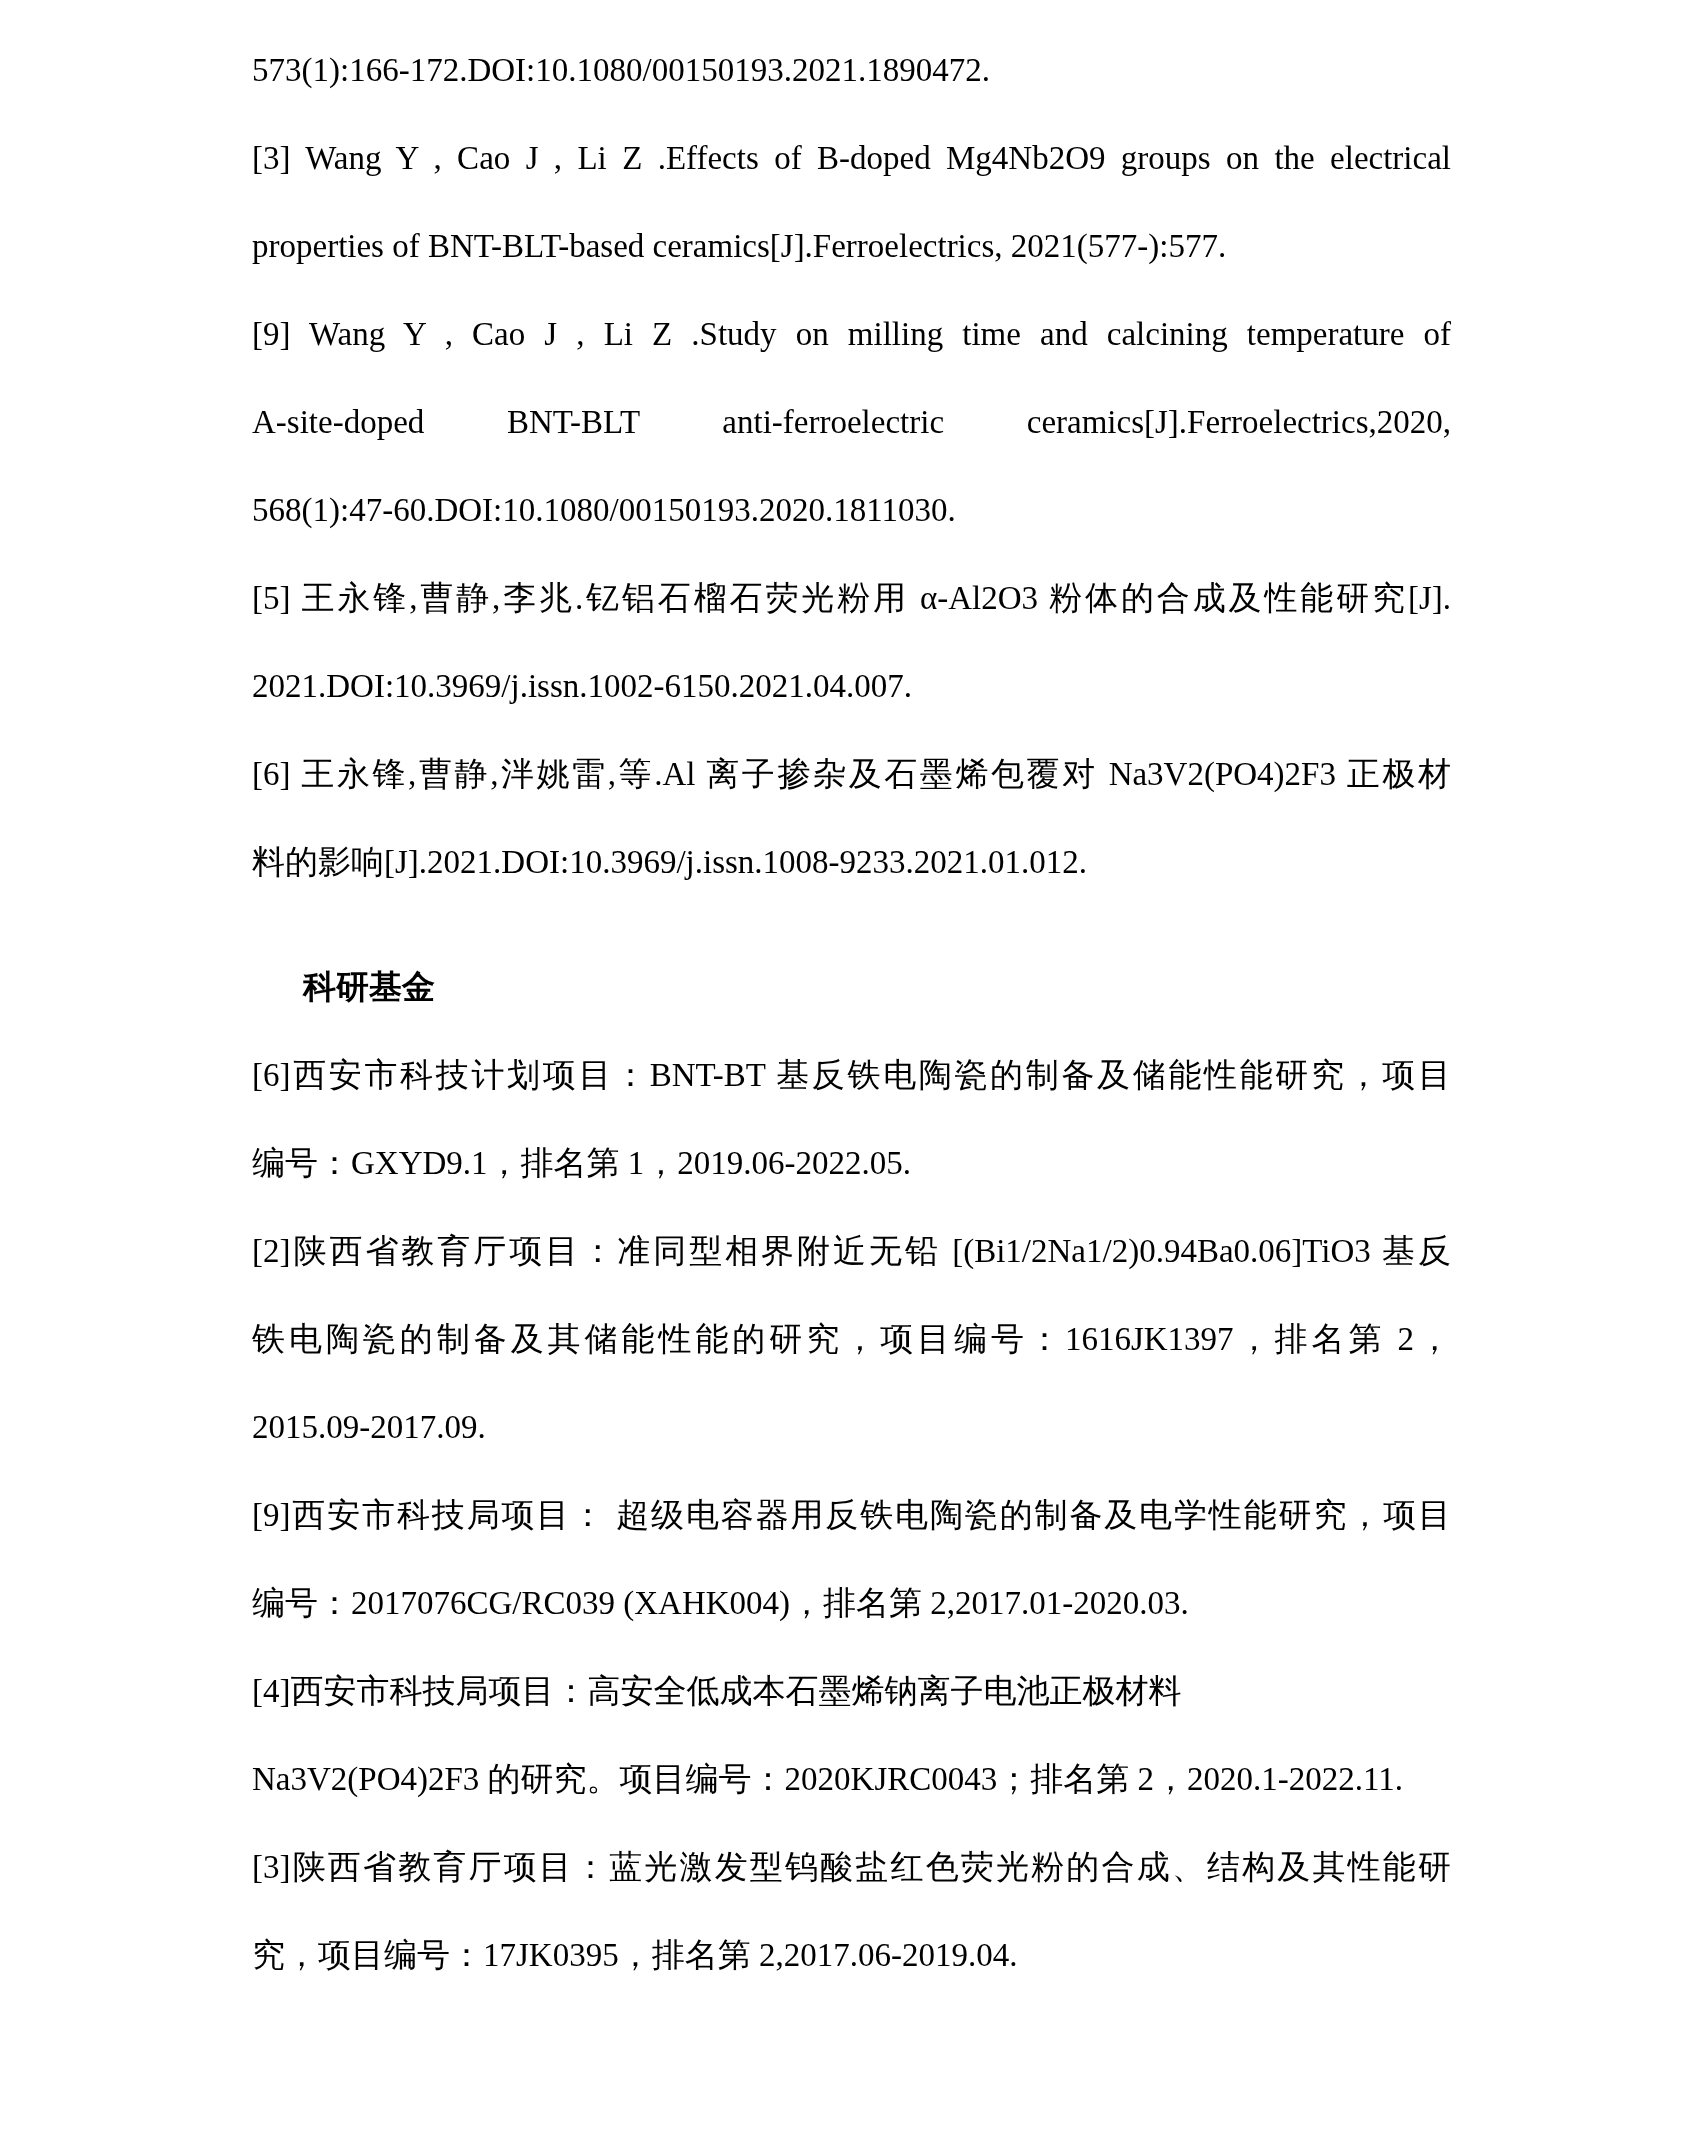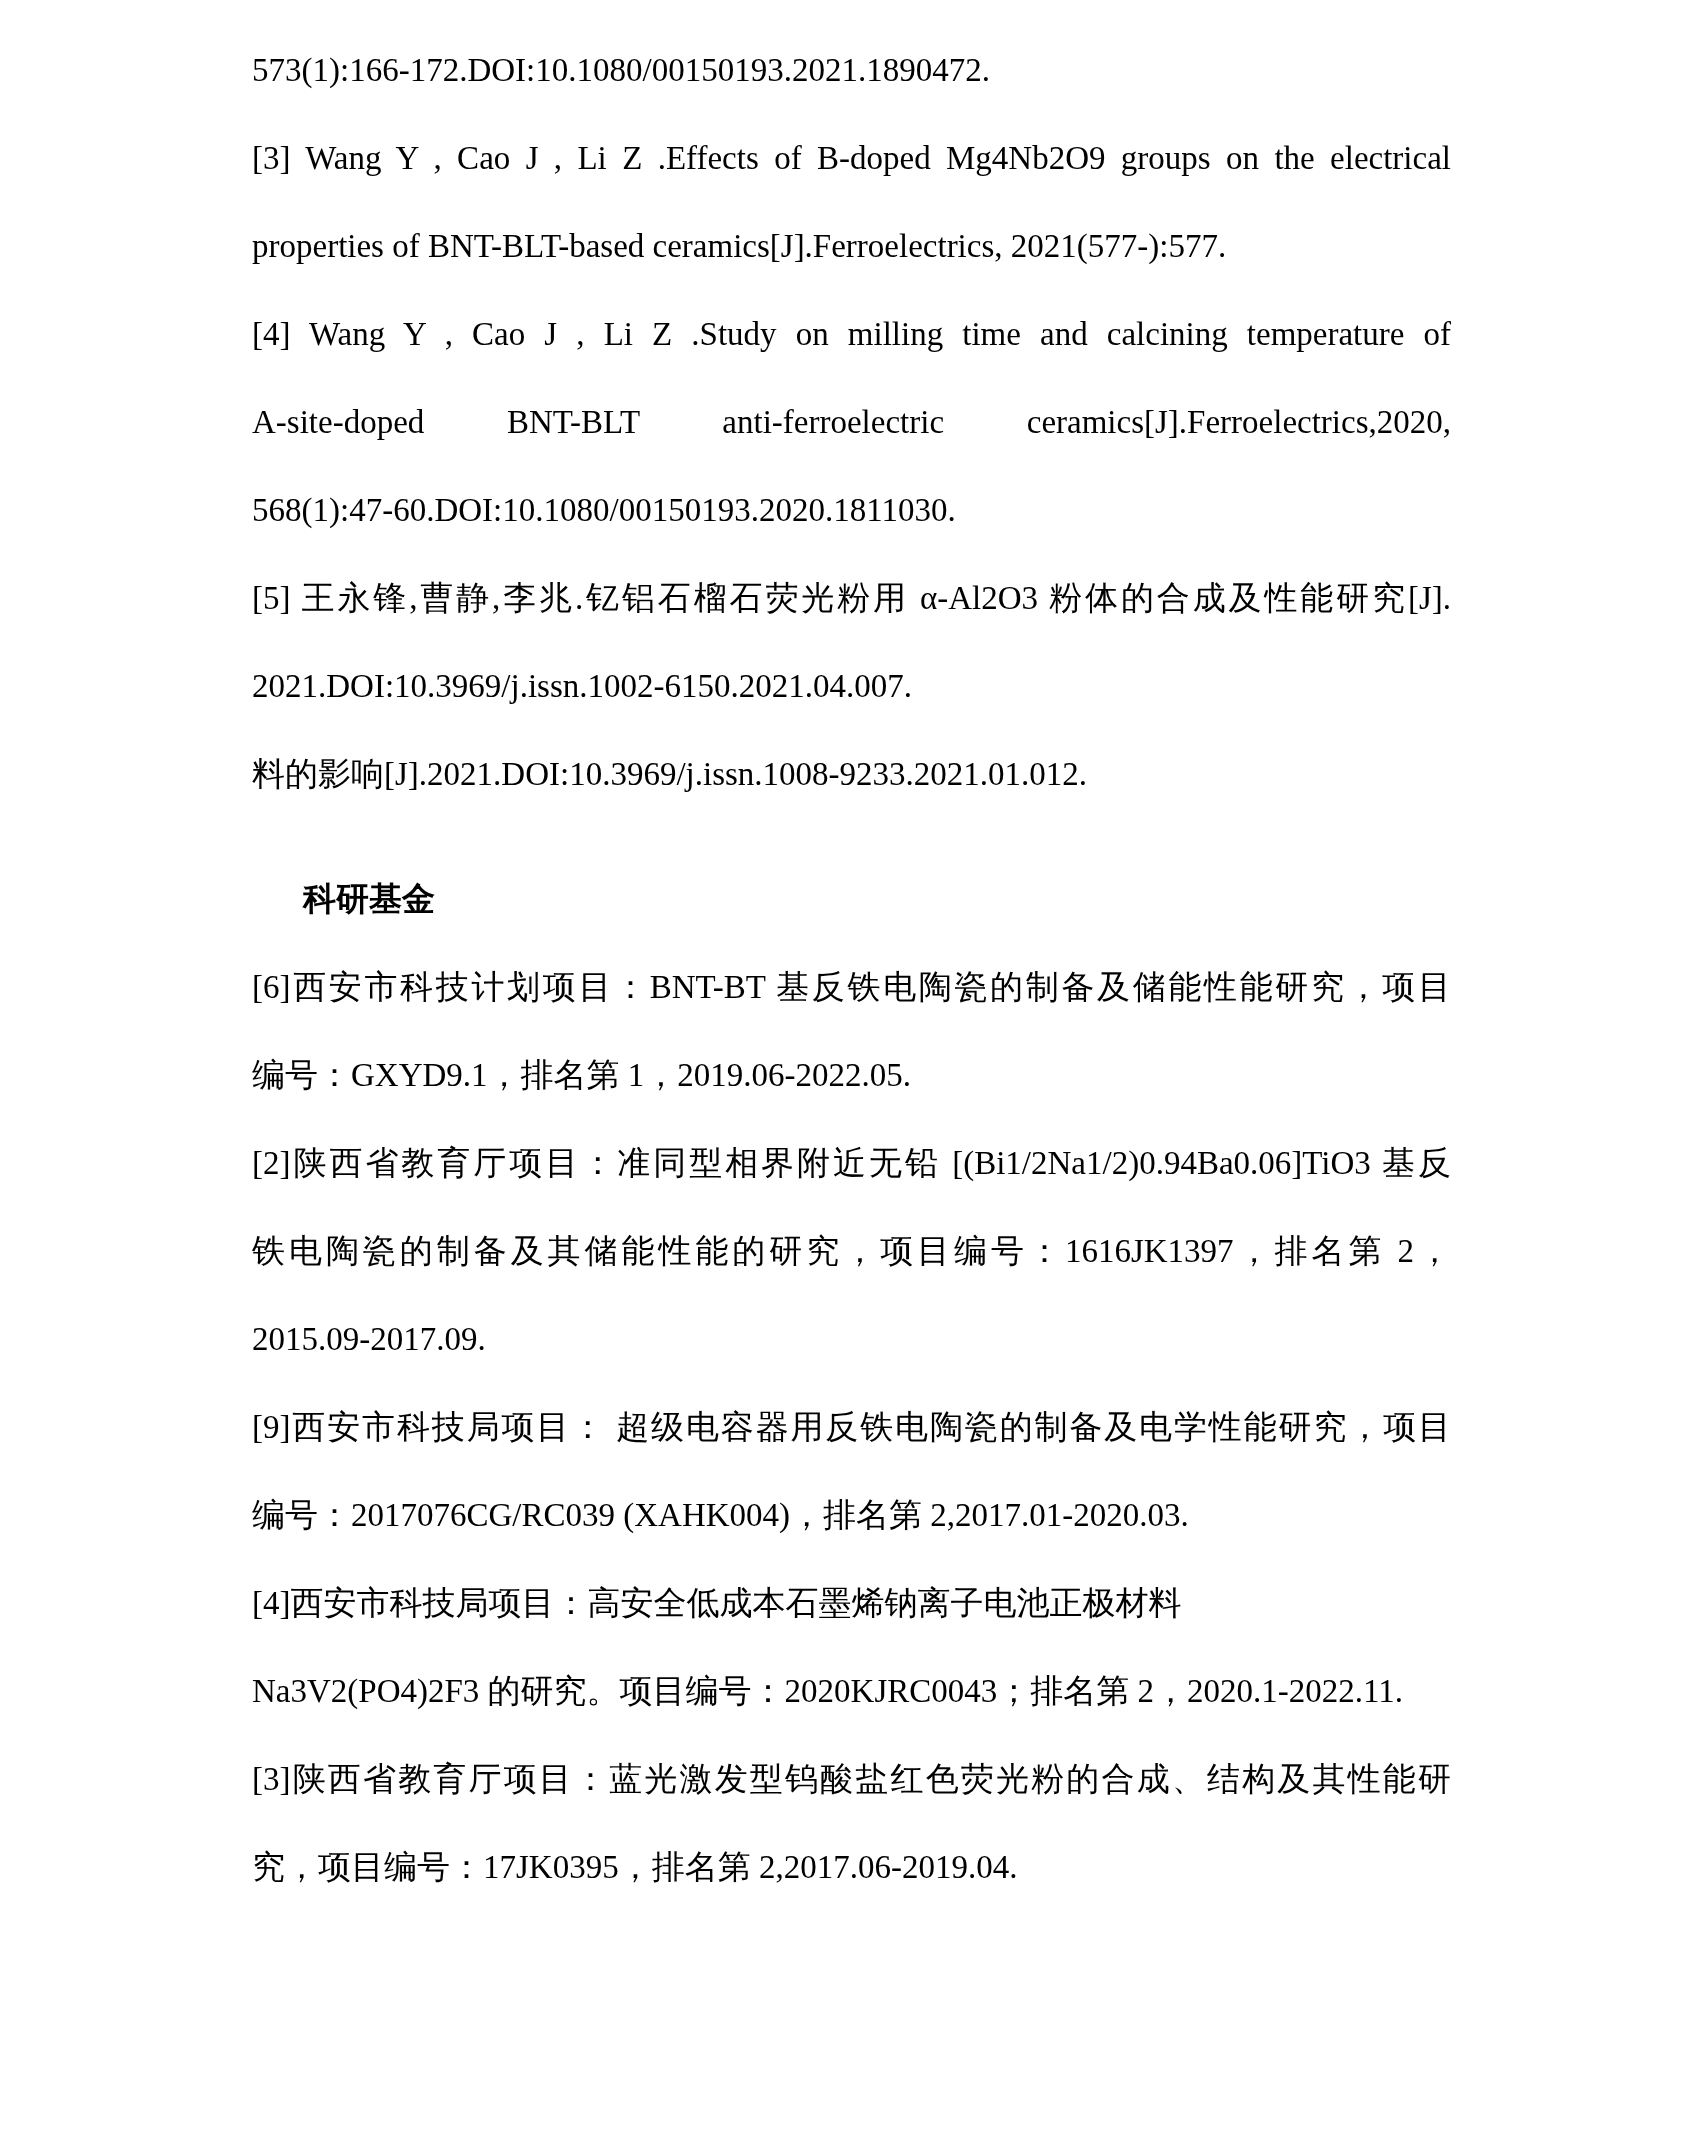--- a/index.html
+++ b/index.html
@@ -45,25 +45,26 @@
 </head>
 <body>
 
 <div class="page">
   <div class="content">
 
     <section>
       <div class="line">573(1):166-172.DOI:10.1080/00150193.2021.1890472.</div>
       <div class="line just">[3]  Wang  Y  ,  Cao  J  ,  Li  Z  .Effects  of  B-doped  Mg4Nb2O9  groups  on  the  electrical</div>
       <div class="line">properties of BNT-BLT-based ceramics[J].Ferroelectrics, 2021(577-):577.</div>
-      <div class="line just">[4]  Wang  Y  ,  Cao  J  ,  Li  Z  .Study  on  milling  time  and  calcining  temperature  of</div>
+      <div class="line just">[9]  Wang  Y  ,  Cao  J  ,  Li  Z  .Study  on  milling  time  and  calcining  temperature  of</div>
       <div class="line just">A-site-doped BNT-BLT anti-ferroelectric ceramics[J].Ferroelectrics,2020,</div>
       <div class="line">568(1):47-60.DOI:10.1080/00150193.2020.1811030.</div>
       <div class="line just">[5] 王永锋,曹静,李兆.钇铝石榴石荧光粉用 α-Al2O3 粉体的合成及性能研究[J].</div>
       <div class="line">2021.DOI:10.3969/j.issn.1002-6150.2021.04.007.</div>
+      <div class="line just">[6] 王永锋,曹静,泮姚雷,等.Al 离子掺杂及石墨烯包覆对 Na3V2(PO4)2F3 正极材</div>
       <div class="line">料的影响[J].2021.DOI:10.3969/j.issn.1008-9233.2021.01.012.</div>
     </section>
 
     <section>
       <div class="section-heading">科研基金</div>
       <div class="line just">[6]西安市科技计划项目：BNT-BT 基反铁电陶瓷的制备及储能性能研究，项目</div>
       <div class="line">编号：GXYD9.1，排名第 1，2019.06-2022.05.</div>
       <div class="line just">[2]陕西省教育厅项目：准同型相界附近无铅 [(Bi1/2Na1/2)0.94Ba0.06]TiO3 基反</div>
       <div class="line just">铁电陶瓷的制备及其储能性能的研究，项目编号：1616JK1397，排名第 2，</div>
       <div class="line">2015.09-2017.09.</div>

